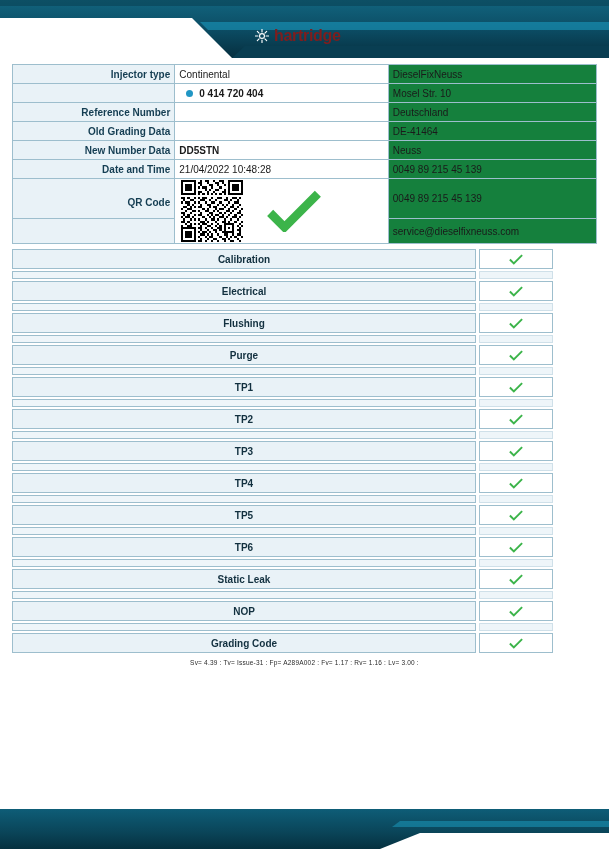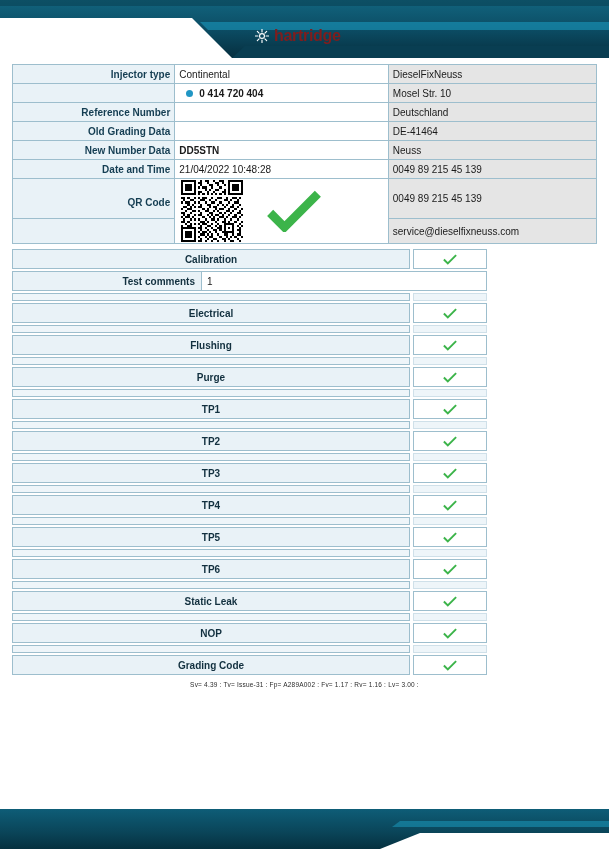--- a/index.html
+++ b/index.html
@@ -67,21 +67,21 @@
     background:#e9f2f7;
     color:#143d52;
     padding-right:6px;
   }
   .val {
     width:200px;
     background:#ffffff;
   }
   .addr {
     width:195px;
-    background:#e5e5e5;
+    background:#15803d;
   }
   .radio-row { display:flex; align-items:center; gap:6px;padding-left:7px; }
   .radio {
     width:7px; height:7px; border-radius:50%;
     background:#2196c4;
     display:inline-block;
     flex:0 0 auto;
   }
   .bold { font-weight:bold; }
 
@@ -90,21 +90,21 @@
     vertical-align:top;
     text-align:left;
     background:#ffffff;
     padding:3px 4px;
   }
   .qr-inner { display:flex; align-items:center; gap:22px; padding-left:2px;}
   .qr-img { width:62px; height:62px; }
   .tick-big { width:58px; height:42px; }
 
   
-  .rows { margin-top:5px; width:475px;border-radius:22px; }
+  .rows { margin-top:5px; width:541px;border-radius:22px; }
   .row {
     display:flex;
     align-items:stretch;
     margin-bottom:2px;
     height:20px;
   }
   .row.spacer { height:8px; margin-bottom:2px; }
   .cell-main {
     flex:1 1 auto;
     border:1px solid #9dbecd;
@@ -504,24 +504,20 @@
 
     <div class="row">
       <div class="cell-main">Calibration</div>
       <div class="cell-tick">
         <svg class="tick-sm" viewBox="0 0 16 12">
             <path d="M1,6 L5.5,10.5 L15,1" fill="none" stroke="#3cb44a" stroke-width="2.2"></path>
           </svg>
       </div>
     </div>
 
-    <div class="row comment">
-      <div class="cmt-label">Test comments</div>
-      <div class="cmt-value">1</div>
-    </div>
 
     <div class="row spacer">
       <div class="cell-blank"></div>
       <div class="cell-tick empty"></div>
     </div>
 
     <div class="row">
       <div class="cell-main">Electrical</div>
       <div class="cell-tick">
         <svg class="tick-sm" viewBox="0 0 16 12">

